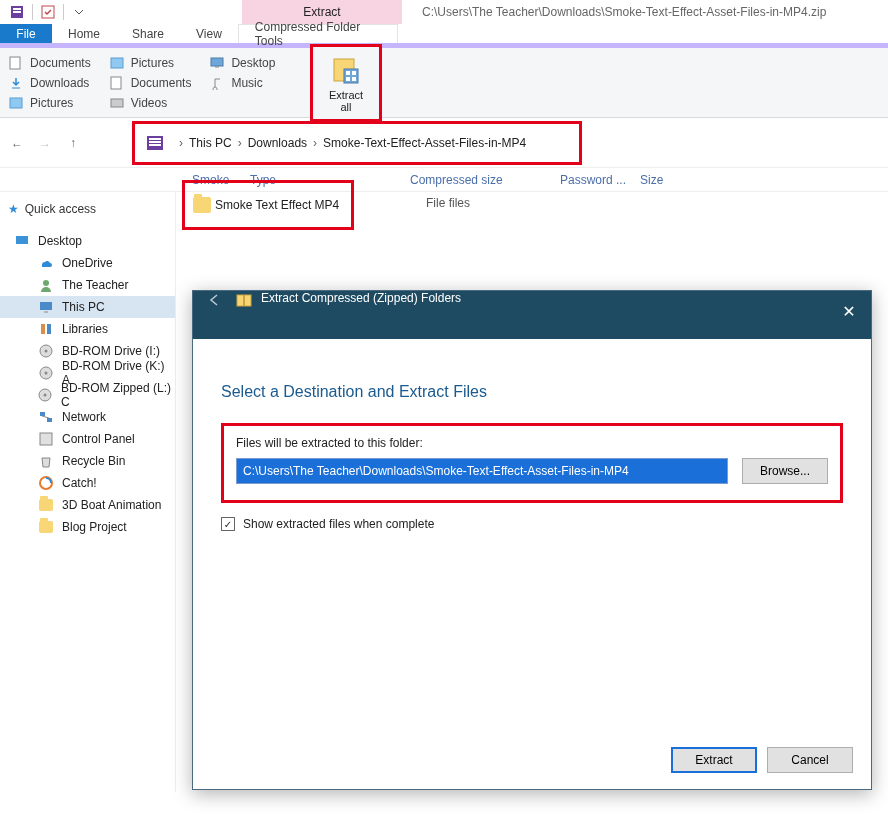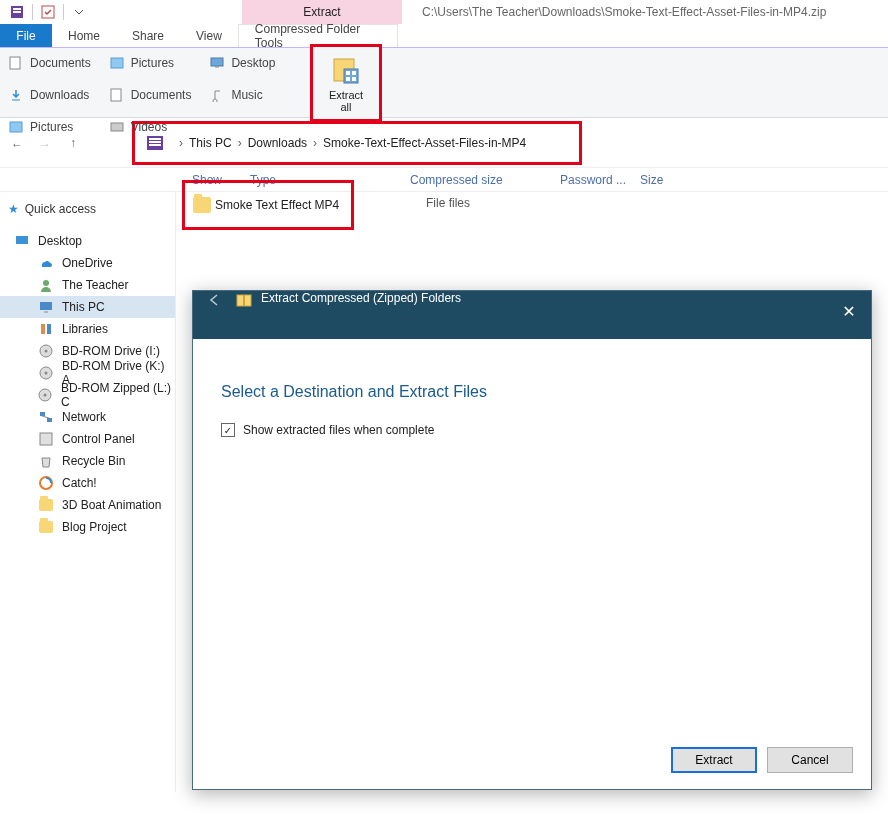--- a/index.html
+++ b/index.html
@@ -7,28 +7,28 @@
 
   
   .titlebar { height: 24px; display: flex; align-items: center; background: #fff; }
   .qat { display: flex; align-items: center; gap: 4px; padding-left: 8px; width: 105px; }
   .qat-icon { width: 18px; height: 18px; display: flex; align-items: center; justify-content: center; }
   .qat-sep { width: 1px; height: 16px; background: #ccc; margin: 0 2px; }
   .title-extract-tab { width: 160px; height: 24px; background: #f8d4e2; display: flex; align-items: center; justify-content: center; margin-left: 137px; }
   .title-path { flex: 1; padding-left: 20px; color: #666; font-size: 12px; white-space: nowrap; overflow: hidden; }
 
   
-  .tabs-row { height: 24px; display: flex; align-items: stretch; border-bottom: 1px solid #c4b5fd; }
+  .tabs-row { height: 24px; display: flex; align-items: stretch; border-bottom: 5px solid #c4b5fd; }
   .file-tab { background: #1979ca; color: #fff; width: 52px; display: flex; align-items: center; justify-content: center; font-size: 12px; }
   .tab { padding: 0 16px; display: flex; align-items: center; color: #444; cursor: default; }
   .tab.contextual { background: #fff; width: 160px; justify-content: center; margin-left: 0; border: 1px solid #e3e3e3; border-bottom: none; }
 
   
   .ribbon { height: 70px; background: #f5f6f7; border-bottom: 1px solid #d9d9d9; display: flex; align-items: flex-start; padding: 6px 8px; position: relative; }
-  .dest-col { display: flex; flex-direction: column; gap: 14px; margin-right: 18px; }
+  .dest-col { display: flex; flex-direction: column; gap: 2px; margin-right: 18px; }
   .dest-item { display: flex; align-items: center; gap: 6px; color: #444; height: 18px; }
   .dest-icon { width: 16px; height: 16px; display: flex; align-items: center; justify-content: center; }
   .extract-all-box { position: absolute; left: 310px; top: -4px; width: 72px; height: 78px; border: 3px solid #e2001a; display: flex; flex-direction: column; align-items: center; justify-content: center; background: #f5f6f7; }
   .extract-all-icon { width: 32px; height: 32px; }
   .extract-all-label { font-size: 11px; text-align: center; line-height: 12px; margin-top: 4px; }
 
   
   .addr-row { height: 50px; display: flex; align-items: center; padding: 0 8px; border-bottom: 1px solid #eee; }
   .nav-arrow { width: 18px; height: 18px; margin-right: 10px; display: flex; align-items: center; justify-content: center; color: #666; }
   .breadcrumb-box { border: 3px solid #e2001a; height: 44px; padding: 0 10px; display: flex; align-items: center; margin-left: 40px; width: 450px; }
@@ -227,21 +227,21 @@
     <span class="bc-sep">›</span>
     <span class="bc-seg">This PC</span>
     <span class="bc-sep">›</span>
     <span class="bc-seg">Downloads</span>
     <span class="bc-sep">›</span>
     <span class="bc-seg">Smoke-Text-Effect-Asset-Files-in-MP4</span>
   </div>
 </div>
 
 <div class="cols-header">
-  <div class="col-name">Show</div>
+  <div class="col-name">Smoke</div>
   <div class="col-type">Type</div>
   <div class="col-comp">Compressed size</div>
   <div class="col-pass">Password ...</div>
   <div class="col-size">Size</div>
 </div>
 
 <div class="main">
   <div class="sidebar">
     <div class="side-header">
       <span class="star">★</span>
@@ -387,20 +387,27 @@
       <svg width="18" height="18">
           <rect x="2" y="4" width="14" height="11" fill="#f8d575" stroke="#caa640"></rect>
           <rect x="8" y="4" width="2" height="11" fill="#caa640"></rect>
         </svg>
     </span>
     <span>Extract Compressed (Zipped) Folders</span>
     <span class="dlg-close">✕</span>
   </div>
   <div class="dlg-body">
     <div class="dlg-heading">Select a Destination and Extract Files</div>
+    <div class="dest-box">
+      <div class="dest-label">Files will be extracted to this folder:</div>
+      <div class="dest-row">
+        <input class="dest-input" value="C:\Users\The Teacher\Downloads\Smoke-Text-Effect-Asset-Files-in-MP4" style="">
+        <button class="browse-btn">Browse...</button>
+      </div>
+    </div>
     <div class="chk-row">
       <span class="chkbox">✓</span>
       <span>Show extracted files when complete</span>
     </div>
   </div>
   <div class="dlg-buttons">
     <button class="dlg-btn primary">Extract</button>
     <button class="dlg-btn">Cancel</button>
   </div>
 </div>

